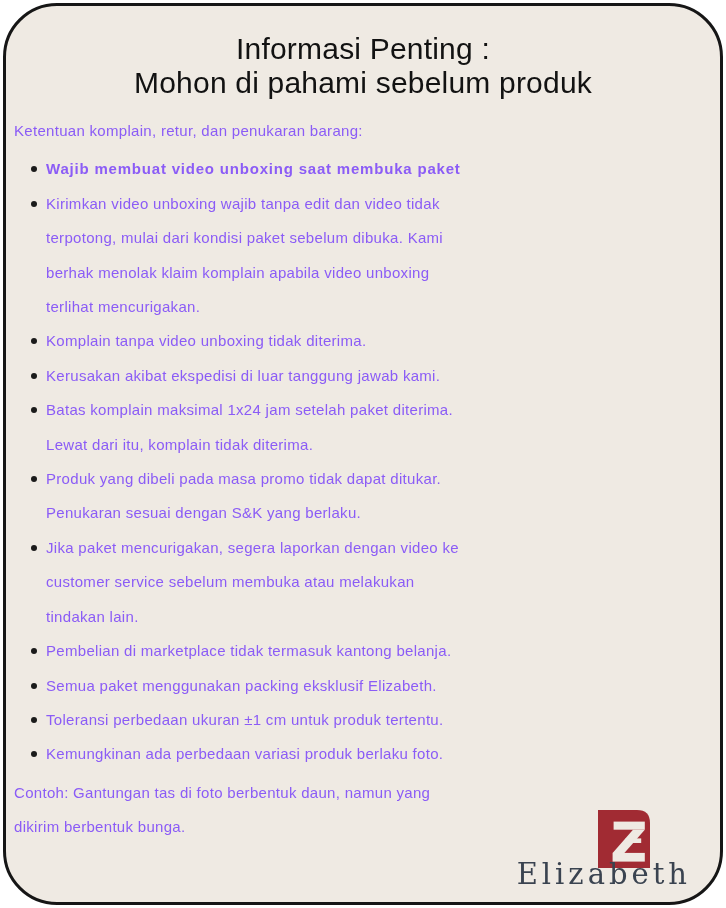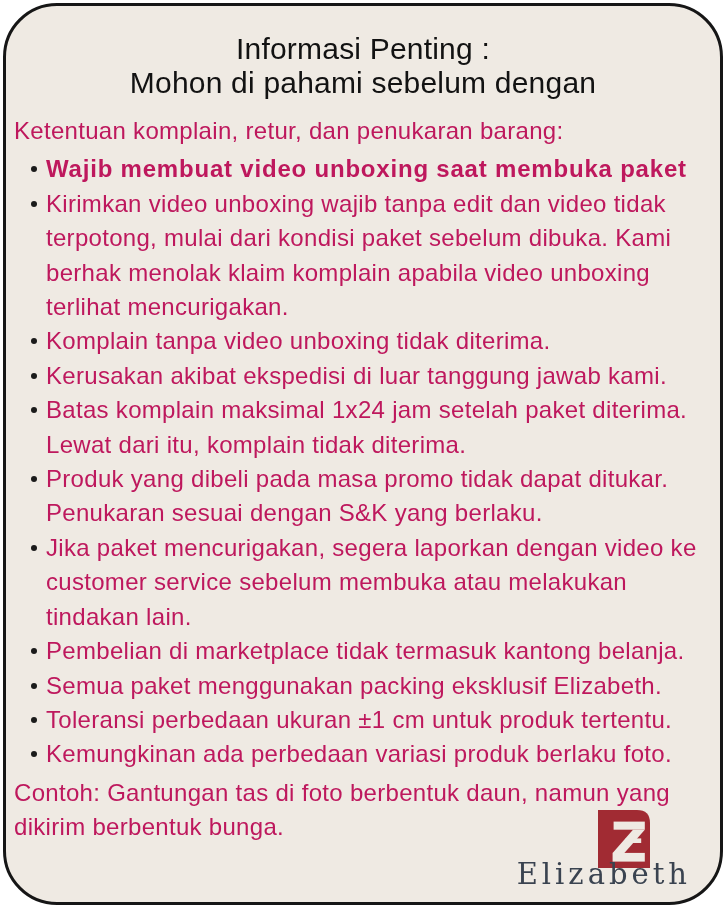--- a/index.html
+++ b/index.html
@@ -23,23 +23,23 @@
   }
   .title {
     text-align: center;
     font-size: 30px;
     line-height: 34px;
     font-weight: normal;
     color: #121212;
     letter-spacing: 0.2px;
   }
   .body-text, .intro, .footer-note, .item-text {
-    font-size: 24px;
+    font-size: 15px;
     line-height: 34.4px;
-    color: #be185d;
+    color: #8b5cf6;
     letter-spacing: 0.3px;
     white-space: pre-line;
   }
   .intro { margin: 14px 0 0 0; }
   ul.policy-list { list-style: none; margin: 4px; padding: 0; }
   ul.policy-list li { display: flex; align-items: flex-start; }
   .dot {
     flex: 0 0 auto;
     width: 6px; height: 6px;
     border-radius: 50%;
@@ -63,21 +63,21 @@
   }
 </style>
 </head>
 <body>
 
 <div class="page">
   <div class="card">
 
     <div class="title">
       <div>Informasi Penting :</div>
-      <div>Mohon di pahami sebelum dengan</div>
+      <div>Mohon di pahami sebelum produk</div>
     </div>
 
     <p class="intro">Ketentuan komplain, retur, dan penukaran barang:</p>
 
     <ul class="policy-list">
       <li class="bold">
         <span class="dot"></span>
         <span class="item-text">Wajib membuat video unboxing saat membuka paket</span>
       </li>
       <li>

